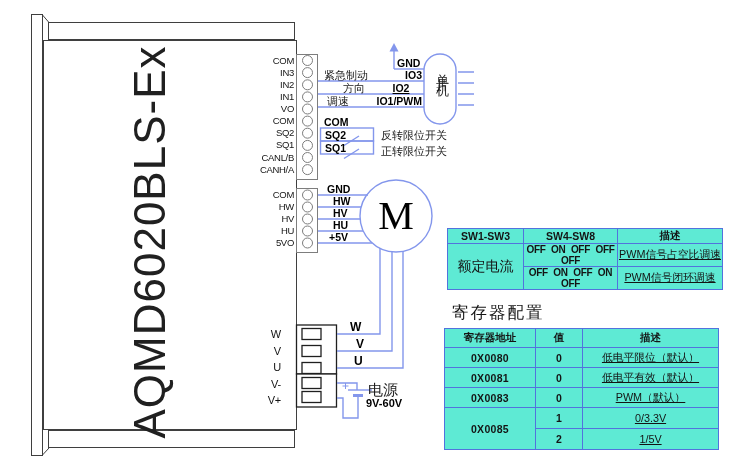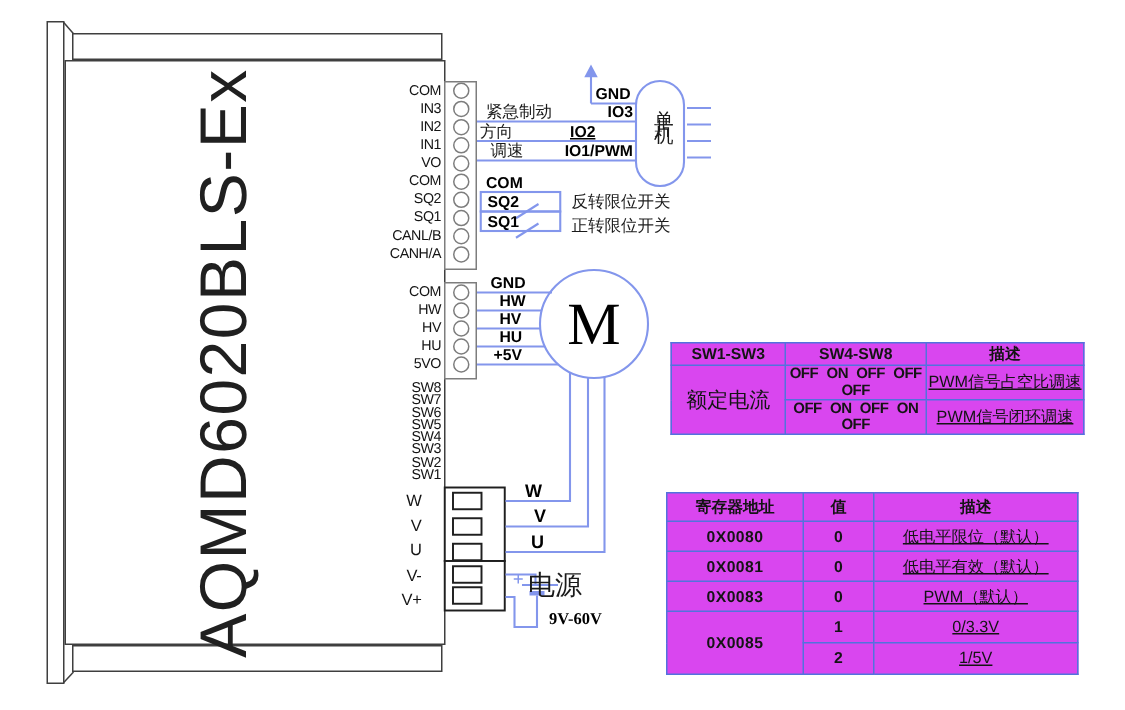--- a/index.html
+++ b/index.html
@@ -17,21 +17,21 @@
   .wl12{font-size:12px;font-weight:bold;line-height:12px;color:#000;}
   .cn{font-size:11px;line-height:11px;color:#1a1a1a;}
   .cn12{font-size:12px;line-height:12px;color:#1a1a1a;}
   .rot-title{position:absolute;left:150px;top:242px;transform:translate(-50%,-50%) rotate(-90deg);
              font-size:44px;letter-spacing:1px;color:#202020;white-space:nowrap;}
   .mcu-vert{position:absolute;left:433px;top:63px;writing-mode:vertical-rl;
             font-size:13px;letter-spacing:5px;color:#1a1a1a;}
   .motor-m{position:absolute;left:376px;top:196px;width:40px;text-align:center;
            font-family:"Liberation Serif","DejaVu Serif",serif;font-size:40px;line-height:40px;color:#000;}
   .tbl-title{position:absolute;font-size:16.5px;letter-spacing:1.5px;color:#141414;}
-  .cfg-table{position:absolute;border-collapse:collapse;table-layout:fixed;background:#d946ef;}
+  .cfg-table{position:absolute;border-collapse:collapse;table-layout:fixed;background:#5eead4;}
   .cfg-table td,.cfg-table th{border:1.2px solid #5272dd;text-align:center;vertical-align:middle;
            padding:0;color:#141414;overflow:hidden;}
   .th{font-size:10.5px;font-weight:bold;}
   .c-sw{font-size:10px;font-weight:bold;word-spacing:3px;letter-spacing:-0.3px;}
   .c-desc{font-size:10.8px;text-decoration:underline;}
   .c-addr{font-size:10.5px;font-weight:bold;letter-spacing:0.3px;}
   .c-val{font-size:10.5px;font-weight:bold;}
   .c-cn{font-size:14px;}
 </style>
 </head>
@@ -126,67 +126,57 @@
   </div>
 
   <div class="pincol hallcol" style="left:240px;top:189px;">
     <div>COM</div>
     <div>HW</div>
     <div>HV</div>
     <div>HU</div>
     <div>5VO</div>
   </div>
 
-  <div class="pincol dipcol" style="left:240px;top:255px;">
-    <div>SW8</div>
-    <div>SW7</div>
-    <div>SW6</div>
-    <div>SW5</div>
-    <div>SW4</div>
-    <div>SW3</div>
-    <div>SW2</div>
-    <div>SW1</div>
-  </div>
 
   <div class="pincol pwrcol" style="left:230px;top:326px;">
     <div>W</div>
     <div>V</div>
     <div>U</div>
     <div>V-</div>
     <div>V+</div>
   </div>
 
   <div class="abs wl" style="left:397px;top:58px;">GND</div>
   <div class="abs cn" style="left:324px;top:70px;">紧急制动</div>
-  <div class="abs cn" style="left:320px;top:83px;">方向</div>
+  <div class="abs cn" style="left:343px;top:83px;">方向</div>
   <div class="abs cn" style="left:327px;top:96px;">调速</div>
   <div class="abs wl" style="left:380px;top:70px;width:42px;text-align:right;">IO3</div>
-  <div class="abs wl" style="left:380px;top:83px;width:42px;text-align:left;text-decoration:underline;">IO2</div>
+  <div class="abs wl" style="left:380px;top:83px;width:42px;text-align:center;text-decoration:underline;">IO2</div>
   <div class="abs wl" style="left:358px;top:96px;width:64px;text-align:right;">IO1/PWM</div>
   <div class="mcu-vert">单片机</div>
 
   <div class="abs wl" style="left:324px;top:117px;">COM</div>
   <div class="abs wl" style="left:325px;top:130px;">SQ2</div>
   <div class="abs wl" style="left:325px;top:143px;">SQ1</div>
   <div class="abs cn" style="left:381px;top:130px;">反转限位开关</div>
   <div class="abs cn" style="left:381px;top:146px;">正转限位开关</div>
 
   <div class="abs wl" style="left:327px;top:184px;">GND</div>
   <div class="abs wl" style="left:333px;top:196px;">HW</div>
   <div class="abs wl" style="left:333px;top:208px;">HV</div>
   <div class="abs wl" style="left:333px;top:220px;">HU</div>
   <div class="abs wl" style="left:329px;top:232px;">+5V</div>
 
   <div class="motor-m">M</div>
   <div class="abs wl12" style="left:350px;top:321px;">W</div>
   <div class="abs wl12" style="left:356px;top:338px;">V</div>
   <div class="abs wl12" style="left:354px;top:355px;">U</div>
 
-  <div class="abs cn12" style="left:352px;top:384px;font-size:18px;">电源</div>
-  <div class="abs wl" style="left:366px;top:408px;font-size:11px;font-family:Liberation Serif, serif;">9V-60V</div>
+  <div class="abs cn12" style="left:368px;top:384px;font-size:15px;">电源</div>
+  <div class="abs wl" style="left:366px;top:398px;font-size:11px;">9V-60V</div>
 
   <table class="cfg-table" style="left:447px;top:228px;width:275px;">
     <colgroup>
         <col style="width:76px">
         <col style="width:94px">
         <col style="width:105px">
       </colgroup>
     <tbody>
         <tr style="height:14px;">
       <th class="th">SW1-SW3</th>
@@ -198,20 +188,21 @@
       <td class="c-sw">OFF ON OFF OFF OFF</td>
       <td class="c-desc">PWM信号占空比调速</td>
     </tr>
     <tr style="height:21.5px;">
       <td class="c-sw">OFF ON OFF ON OFF</td>
       <td class="c-desc">PWM信号闭环调速</td>
     </tr>
   </tbody>
     </table>
 
+  <div class="tbl-title" style="left:452px;top:302px;letter-spacing:2px;">寄存器配置</div>
   <table class="cfg-table" style="left:444px;top:328px;width:274px;padding-left:10px;">
     <colgroup>
         <col style="width:91px">
         <col style="width:47px">
         <col style="width:136px">
       </colgroup>
     <tbody>
         <tr style="height:19px;">
       <th class="th">寄存器地址</th>
       <th class="th">值</th>

